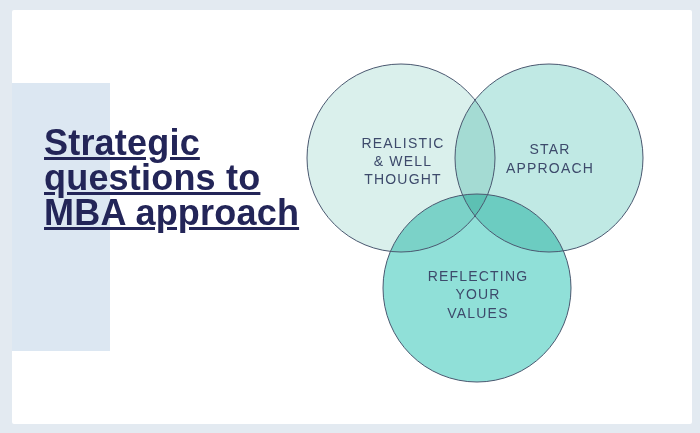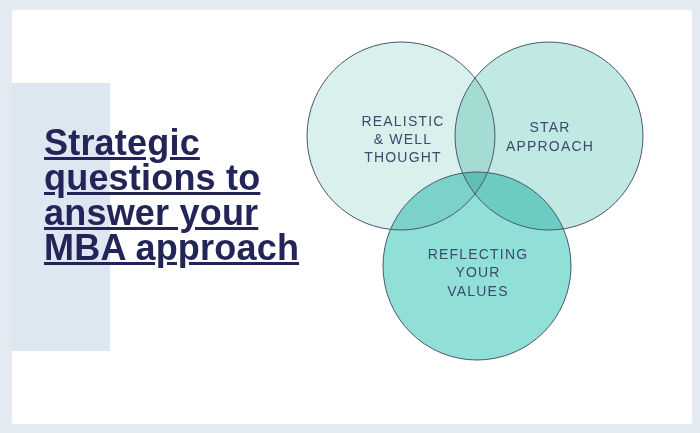--- a/index.html
+++ b/index.html
@@ -45,21 +45,21 @@
     line-height: 35px;
     letter-spacing: 0.2px;
     text-decoration: underline;
   }
   .headline .hl-line {
     white-space: nowrap;
   }
   .venn-wrap {
     position: absolute;
     left: 288px;
-    top: 14px;
+    top: 36px;
     width: 400px;
     height: 345px;
   }
   svg text {
     font-family: "Liberation Sans", sans-serif;
     font-size: 14px;
     letter-spacing: 1.2px;
     text-anchor: middle;
   }
   .venn-circle {
@@ -70,21 +70,20 @@
 <body>
 
 <div class="frame">
   <div class="card">
 
     <div class="accent-block"></div>
 
     <div class="headline">
       <div class="hl-line">Strategic</div>
       <div class="hl-line">questions to</div>
-      <div class="hl-line">answer your</div>
       <div class="hl-line">MBA approach</div>
     </div>
 
     <div class="venn-wrap">
       <svg width="400" height="345" viewBox="0 0 400 345">
 
         <circle class="venn-circle" cx="101" cy="112" r="94" stroke-width="1" fill="#daf0ec"></circle>
         <circle class="venn-circle" cx="249" cy="112" r="94" stroke-width="1" fill="#c0e9e4"></circle>
         <circle class="venn-circle" cx="177" cy="242" r="94" stroke-width="1" fill="#90e0d8"></circle>
 

